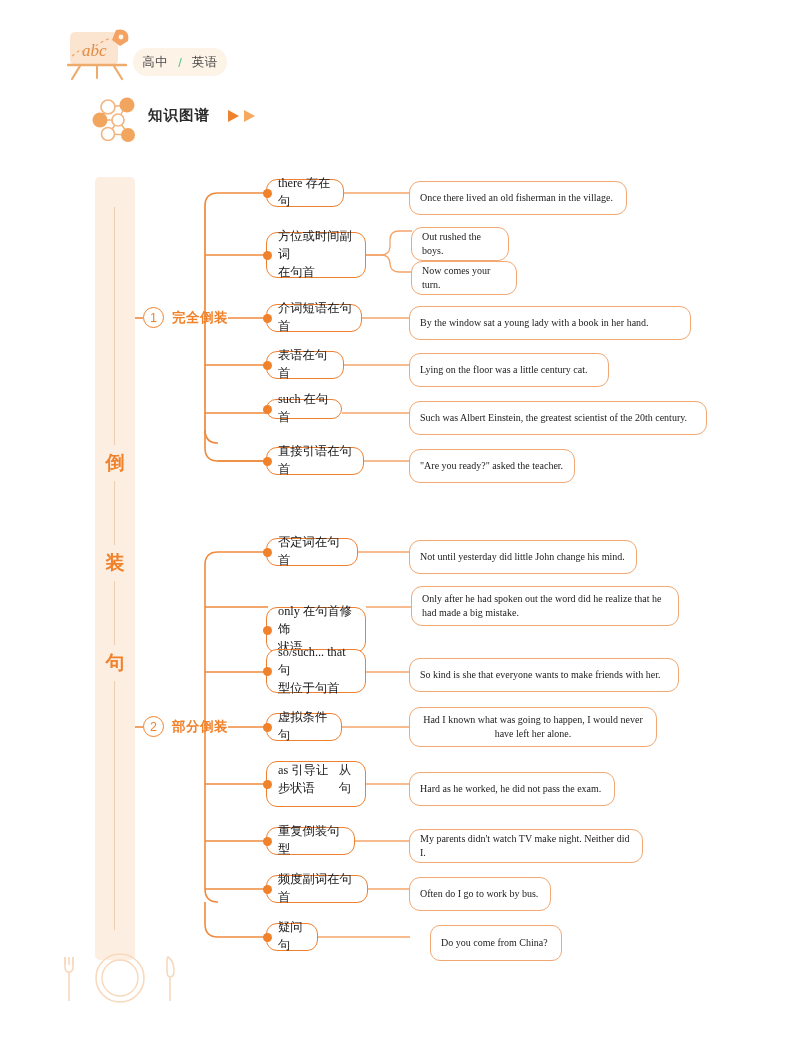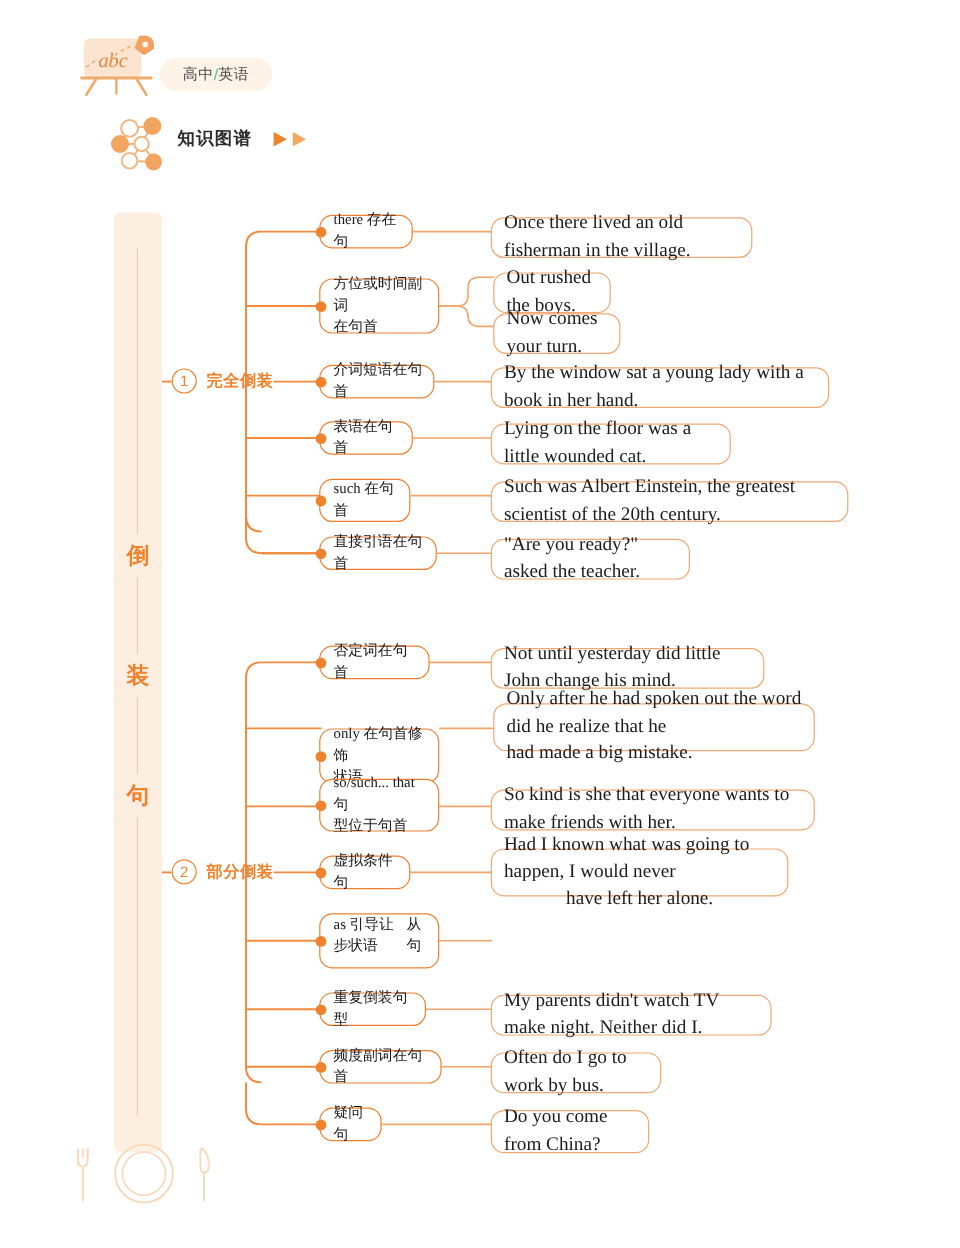--- a/index.html
+++ b/index.html
@@ -16,21 +16,21 @@
   
   #header { position: absolute; left: 0; top: 0; width: 672px; height: 160px; }
 
   #board-icon { position: absolute; left: 60px; top: 26px; width: 78px; height: 56px; }
 
   #subject-badge {
     position: absolute; left: 133px; top: 48px;
     width: 94px; height: 28px;
     background: #fdf3e7; border-radius: 14px;
     display: flex; align-items: center; justify-content: center;
-    gap: 0;
+    gap: 10px;
   }
   #subject-badge .seg {
     font-size: 12.5px; color: #4a4a4a; letter-spacing: 0.5px;
   }
   #subject-badge .slash { color: #4ec48a; font-size: 13px; }
 
   #kg-logo { position: absolute; left: 92px; top: 96px; width: 50px; height: 48px; }
 
   #kg-title {
     position: absolute; left: 148px; top: 106px;
@@ -88,21 +88,21 @@
 
   
   .sent {
     position: absolute;
     border: 1px solid #f2a873;
     border-radius: 11px;
     background: #ffffff;
     display: flex; align-items: center;
     padding: 16px 10px;
     font-family: "Liberation Serif", "DejaVu Serif", serif;
-    font-size: 16px; color: #1b1b1d;
+    font-size: 10px; color: #1b1b1d;
     line-height: 1.42;
   }
 
   
   .branch-marker { position: absolute; display: flex; align-items: center; }
   .branch-marker .circ {
     width: 21px; height: 21px; border-radius: 50%;
     border: 1.4px solid #f0822c;
     color: #f0822c; font-size: 12.5px;
     display: flex; align-items: center; justify-content: center;
@@ -250,21 +250,21 @@
   <div class="node" style="left:266px; top:304px; width:96px; height:28px;">
     <span class="dot"></span>
     <span>介词短语在句首</span>
   </div>
 
   <div class="node" style="left:266px; top:351px; width:78px; height:28px;">
     <span class="dot"></span>
     <span>表语在句首</span>
   </div>
 
-  <div class="node" style="left:266px; top:399px; width:76px; height:36px;">
+  <div class="node" style="left:266px; top:399px; width:76px; height:20px;">
     <span class="dot"></span>
     <span>such 在句首</span>
   </div>
 
   <div class="node" style="left:266px; top:447px; width:98px; height:28px;">
     <span class="dot"></span>
     <span>直接引语在句首</span>
   </div>
 
   <div class="sent" style="left:409px; top:181px; width:218px; height:24px;">
@@ -277,21 +277,21 @@
 
   <div class="sent" style="left:411px; top:261px; width:106px; height:23px;">
     <span>Now comes your turn.</span>
   </div>
 
   <div class="sent" style="left:409px; top:306px; width:282px; height:24px;">
     <span>By the window sat a young lady with a book in her hand.</span>
   </div>
 
   <div class="sent" style="left:409px; top:353px; width:200px; height:24px;">
-    <span>Lying on the floor was a little wounded cat.</span>
+    <span>Lying on the floor was a little century cat.</span>
   </div>
 
   <div class="sent" style="left:409px; top:401px; width:298px; height:24px;">
     <span>Such was Albert Einstein, the greatest scientist of the 20th century.</span>
   </div>
 
   <div class="sent" style="left:409px; top:449px; width:166px; height:24px;">
     <span>"Are you ready?" asked the teacher.</span>
   </div>
 
@@ -349,30 +349,33 @@
 
   <div class="sent" style="left:409px; top:658px; width:270px; height:24px;">
     <span>So kind is she that everyone wants to make friends with her.</span>
   </div>
 
   <div class="sent" style="left:409px; top:707px; width:248px; height:40px; flex-direction:column; align-items:center; justify-content:center;">
     <span>Had I known what was going to happen, I would never</span>
     <span>have left her alone.</span>
   </div>
 
+  <div class="sent" style="left:409px; top:772px; width:206px; height:24px;">
+    <span>Hard as he worked, he did not pass the exam.</span>
+  </div>
 
   <div class="sent" style="left:409px; top:829px; width:234px; height:24px;">
     <span>My parents didn't watch TV make night. Neither did I.</span>
   </div>
 
   <div class="sent" style="left:409px; top:877px; width:142px; height:24px;">
     <span>Often do I go to work by bus.</span>
   </div>
 
-  <div class="sent" style="left:409px; top:925px; width:132px; height:36px;">
+  <div class="sent" style="left:430px; top:925px; width:132px; height:36px;border-radius:10px;">
     <span>Do you come from China?</span>
   </div>
 </div>
 
 <div id="footer">
   <svg width="130" height="70" viewBox="0 0 130 70">
 
     <g stroke="#f7d9bd" fill="none" stroke-width="1.6">
       <path d="M10 12 V22 Q10 27 14 27 Q18 27 18 22 V12"></path>
       <path d="M14 27 V56"></path>

